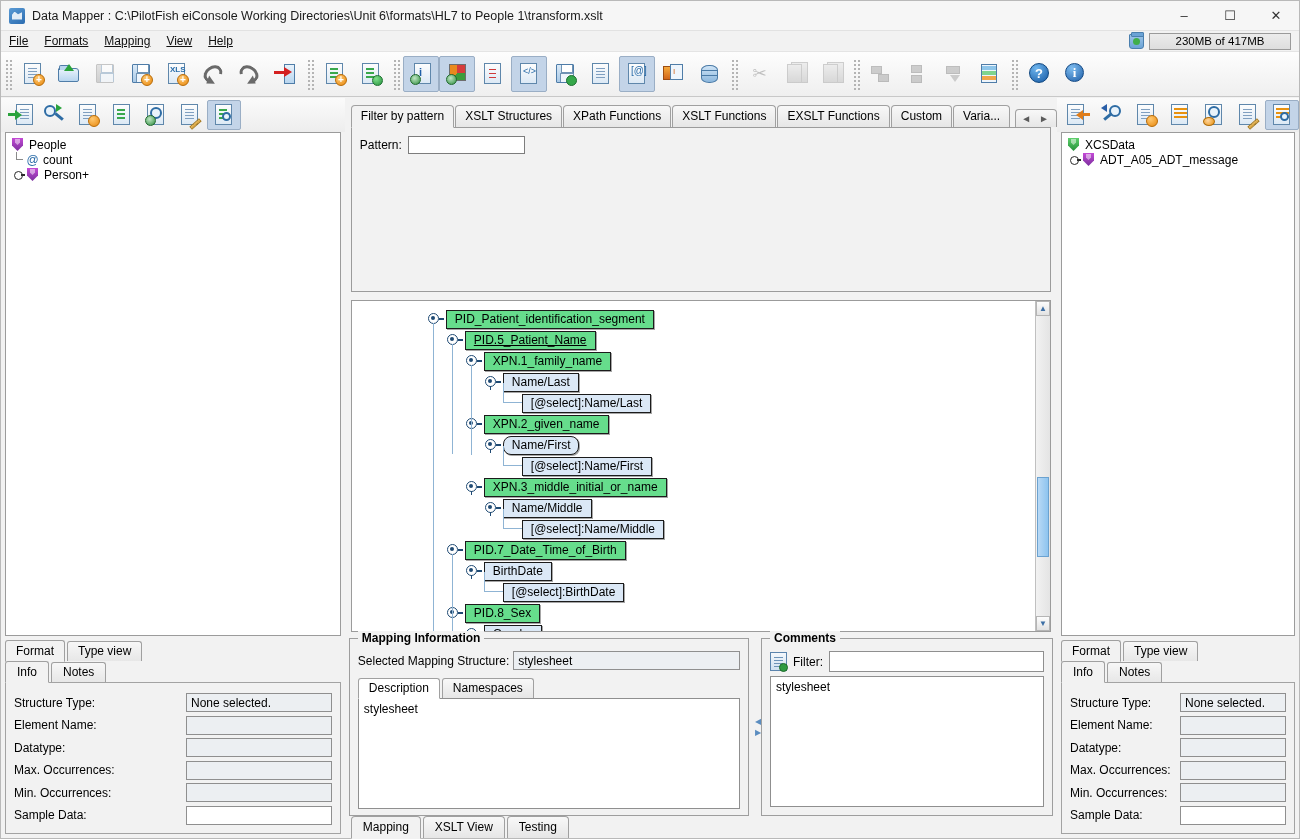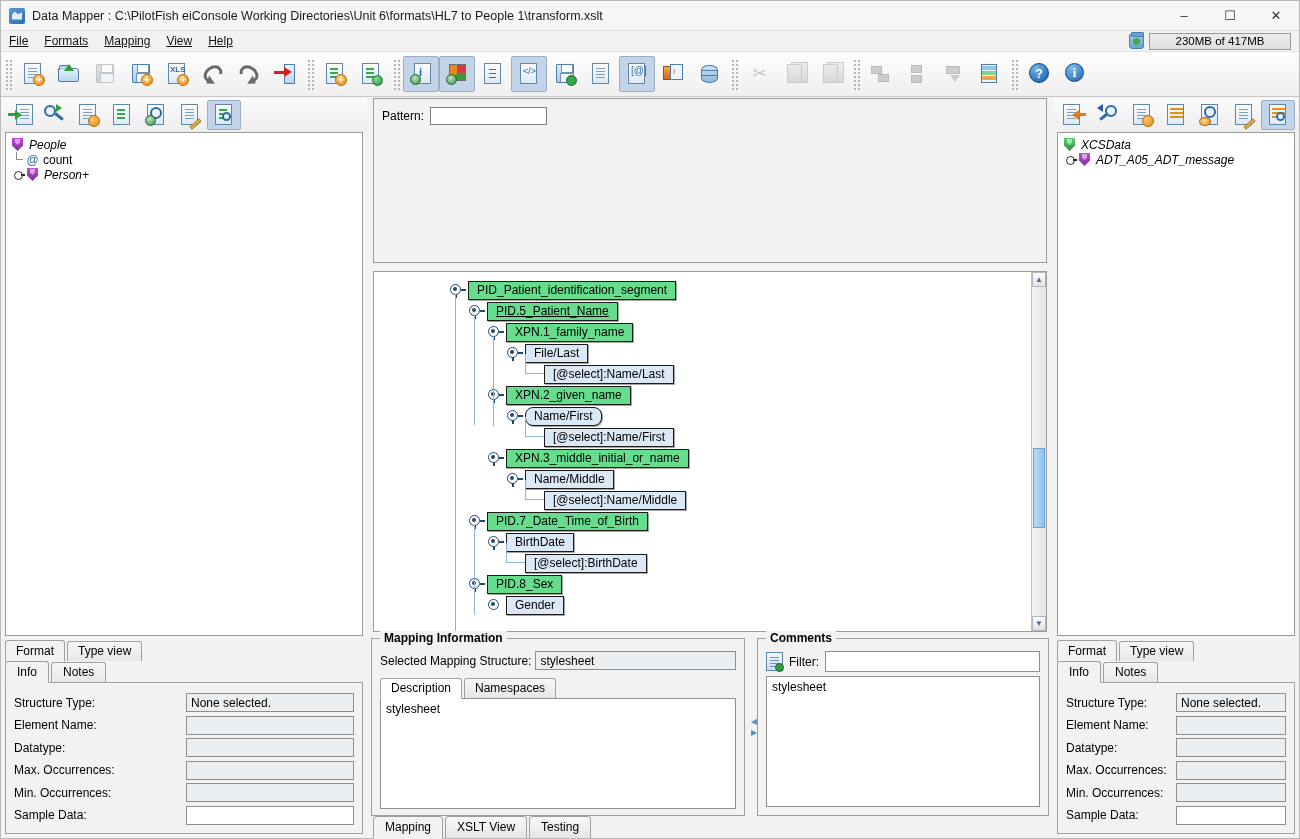--- a/index.html
+++ b/index.html
@@ -272,21 +272,21 @@
   .expander {
     width: 13px; height: 13px; flex:none; margin-right: 2px; position: relative;
   }
   .expander::before {
     content:""; position:absolute; left:2px; top:3px; width:7px; height:7px;
     border:1.5px solid #2a2a2a; border-radius:50%; background:#fff;
   }
   .expander::after {
     content:""; position:absolute; left:9px; top:6px; width:4px; height:1.5px; background:#2a2a2a;
   }
-  .tree-label.italic { font-style: italic; }
+  .tree-label.italic { }
   .tree-stub { width:14px; flex:none; position:relative; height:15px; }
   .tree-stub::before { content:""; position:absolute; left:4px; top:0; bottom:7px; width:1px; background:#8a8a8a; }
   .tree-stub::after { content:""; position:absolute; left:4px; top:7px; width:7px; height:1px; background:#8a8a8a; }
 
   
   .fmt-tabs { display: flex; align-items: flex-end; height: 22px; padding-left: 4px; gap: 2px; margin-top: 3px; }
   .fmt-tab {
     padding: 2px 10px 3px 10px; font-size: 12px;
     background: linear-gradient(#f7f7f7,#e7e7e7);
     border: 1px solid #a0a0a0; border-bottom: none; border-radius: 3px 3px 0 0;
@@ -750,20 +750,33 @@
           <div class="info-field"></div>
         </div>
         <div class="info-row">
           <div class="info-label">Sample Data:</div>
           <div class="info-field white"></div>
         </div>
       </div>
     </div>
 
     <div class="pane-center">
+      <div class="ctab-bar">
+        <div class="ctab sel">Filter by pattern</div>
+        <div class="ctab">XSLT Structures</div>
+        <div class="ctab">XPath Functions</div>
+        <div class="ctab">XSLT Functions</div>
+        <div class="ctab">EXSLT Functions</div>
+        <div class="ctab">Custom</div>
+        <div class="ctab">Varia...</div>
+        <div class="ctab-nav">
+          <span>◄</span>
+          <span>►</span>
+        </div>
+      </div>
 
       <div class="pattern-area">
         <div class="pattern-row">
           <div class="pattern-label">Pattern:</div>
           <input class="pattern-input" value="" style="">
         </div>
       </div>
 
       <div class="canvas-wrap">
         <div class="canvas" id="canvas">
@@ -772,21 +785,21 @@
             <div class="knob-tail" style="left: 87px; top: 17px;"></div>
             <div class="knob-stem" style="left: 81px; top: 22px; height: 4px;"></div>
             <div class="mapnode green" style="left: 113px; top: 30px; text-decoration: underline;">PID.5_Patient_Name</div>
             <div class="knob" style="left: 95px; top: 33px;"></div>
             <div class="knob-tail" style="left: 106px; top: 38px;"></div>
             <div class="knob-stem" style="left: 100px; top: 43px; height: 4px;"></div>
             <div class="mapnode green" style="left: 132px; top: 51px;">XPN.1_family_name</div>
             <div class="knob" style="left: 114px; top: 54px;"></div>
             <div class="knob-tail" style="left: 125px; top: 59px;"></div>
             <div class="knob-stem" style="left: 119px; top: 64px; height: 4px;"></div>
-            <div class="mapnode blue" style="left: 151px; top: 72px;">File/Last</div>
+            <div class="mapnode blue" style="left: 151px; top: 72px;">Name/Last</div>
             <div class="knob" style="left: 133px; top: 75px;"></div>
             <div class="knob-tail" style="left: 144px; top: 80px;"></div>
             <div class="knob-stem" style="left: 138px; top: 85px; height: 4px;"></div>
             <div class="mapnode blue" style="left: 170px; top: 93px;">[@select]:Name/Last</div>
             <div class="vline" style="left: 151px; top: 82px; height: 19px;"></div>
             <div class="hline" style="left: 151px; top: 101px; width: 19px;"></div>
             <div class="mapnode green" style="left: 132px; top: 114px;">XPN.2_given_name</div>
             <div class="knob" style="left: 114px; top: 117px;"></div>
             <div class="knob-tail" style="left: 125px; top: 122px;"></div>
             <div class="knob-stem" style="left: 119px; top: 127px; height: 4px;"></div>

